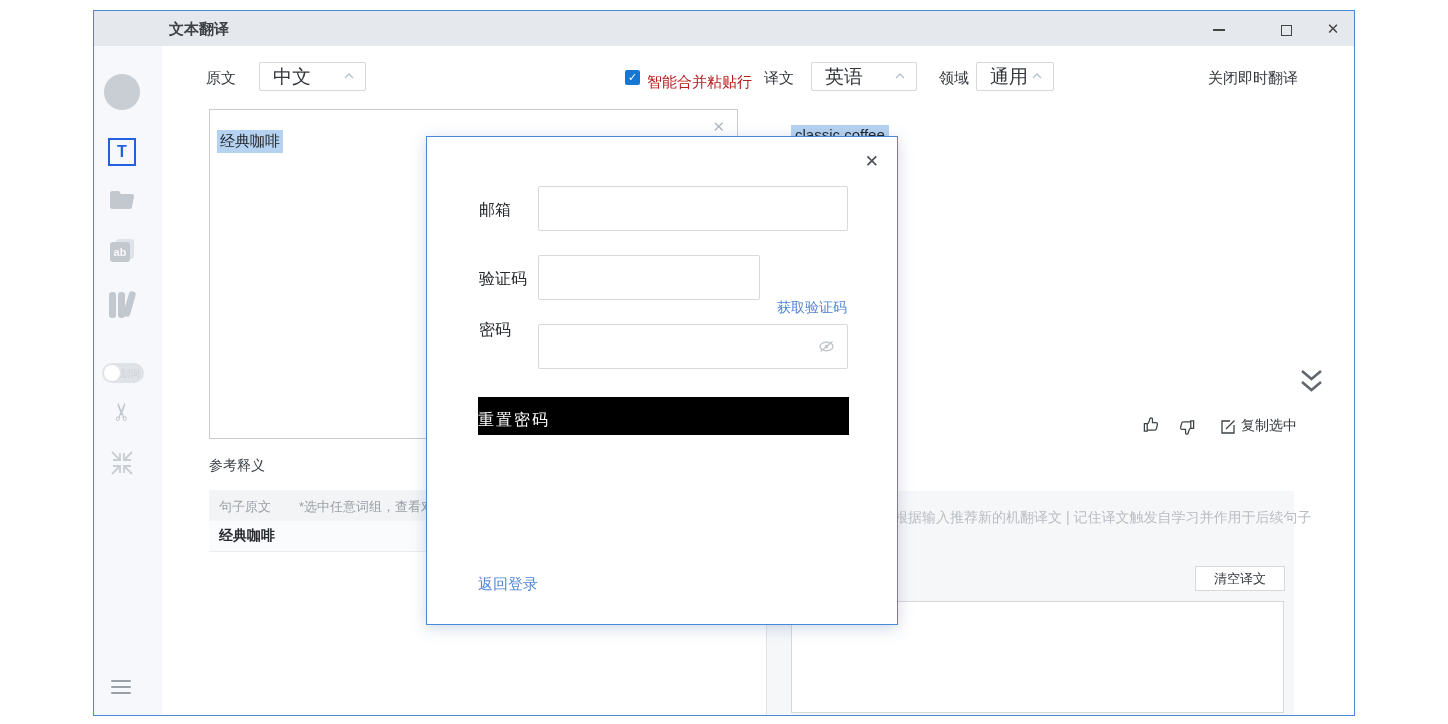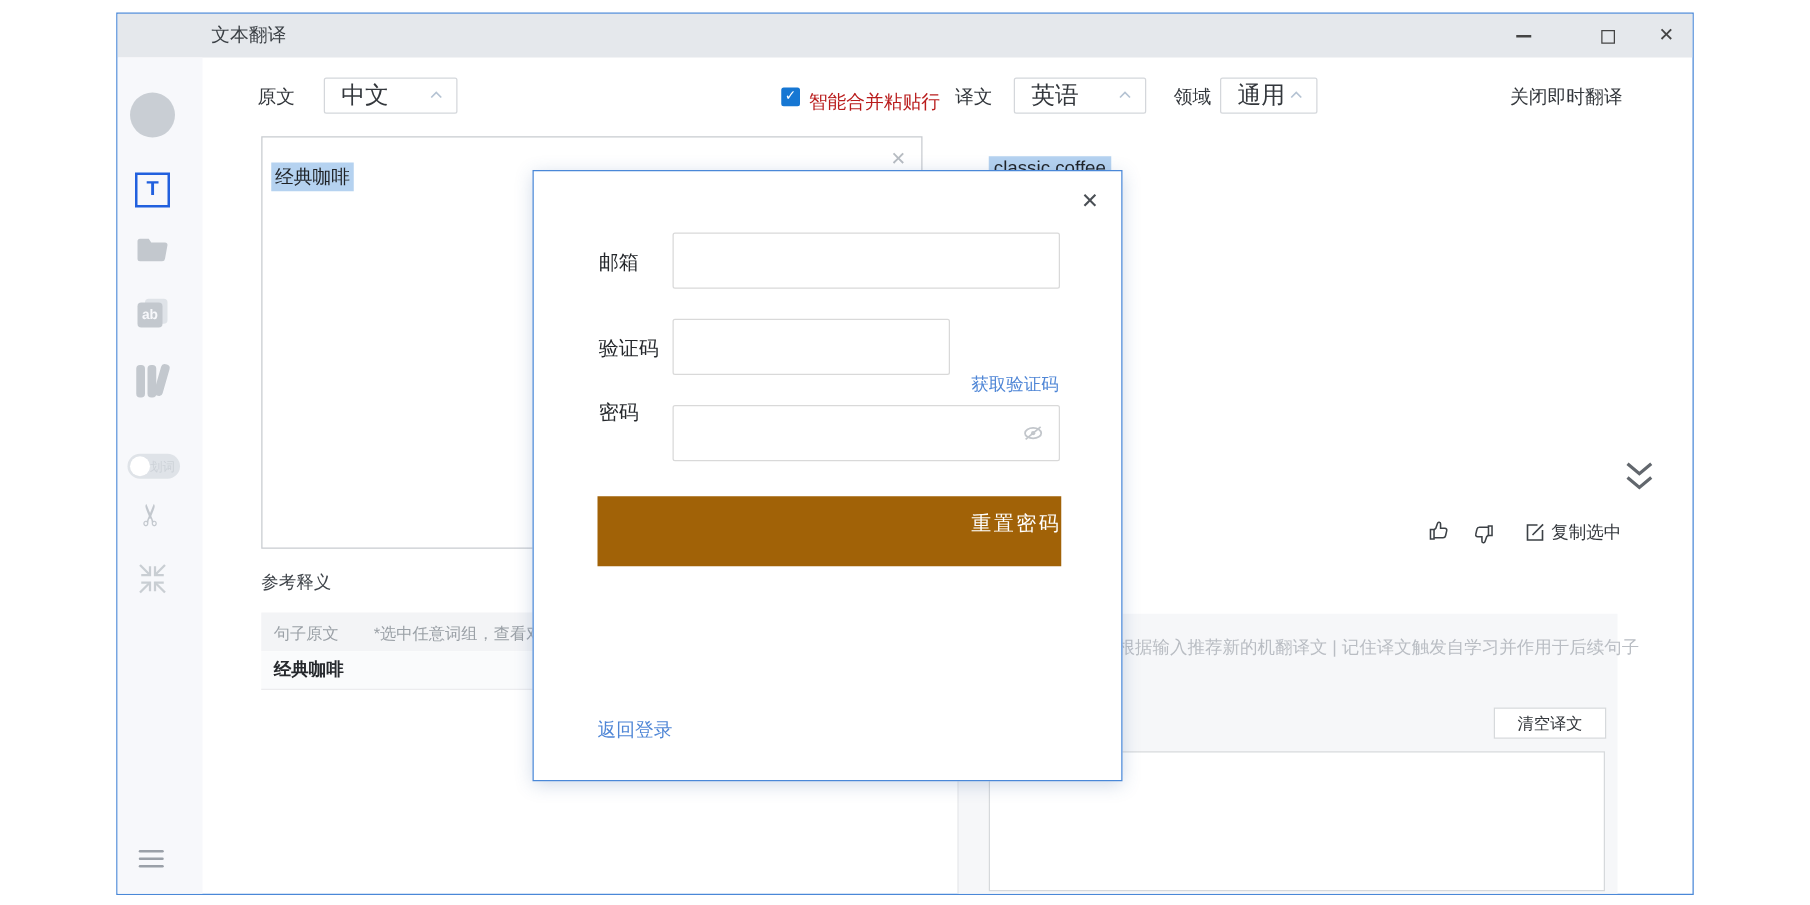--- a/index.html
+++ b/index.html
@@ -1,19 +1,19 @@
 <!DOCTYPE html>
 <html><head>
 <meta charset="utf-8">
 <style>
   * { margin:0; padding:0; box-sizing:border-box; }
   html,body { width:1448px; height:724px; background:#ffffff; font-family:"Liberation Sans","DejaVu Sans",sans-serif; }
   .window { position:absolute; left:93px; top:10px; width:1262px; height:706px; background:#ffffff; border:1px solid #4a88d8; overflow:hidden; }
   .abs { position:absolute; }
-  .titlebar { position:absolute; left:0; top:0; width:100%; height:35px; background:#e5e8ec; }
+  .titlebar { position:absolute; left:0; top:0; width:100%; height:35px; background:#e5e8ec;font-weight:bold; }
   .title { position:absolute; left:75px; top:0; line-height:35px; font-size:15px; color:#3c4146; }
   .winbtn { position:absolute; top:0; width:34px; height:35px; text-align:center; line-height:35px; color:#444; font-size:15px; cursor:default; }
   .maxbox { display:inline-block; width:11px; height:11px; border:1.5px solid #444; vertical-align:middle; }
   .minline { display:inline-block; width:12px; height:0; border-top:2px solid #444; vertical-align:middle; }
   .sidebar { position:absolute; left:0; top:35px; width:68px; height:670px; background:#f7f8fb; }
   .s-item { position:absolute; }
   .avatar { width:36px; height:36px; border-radius:50%; background:#c9ced4; }
   .ticon { width:28px; height:28px; border:2px solid #2160de; position:relative; color:#2160de; font-weight:bold; font-size:16px; text-align:center; line-height:24px; background:#f7f8fb; }
   .gicon { color:#c3c8ce; }
   .toggle-pill { width:42px; height:20px; border-radius:10px; background:#dfe3e8; position:relative; }
@@ -31,21 +31,21 @@
   .refhdr { position:absolute; left:115px; top:479px; width:557px; height:31px; background:#f3f4f6; }
   .refrow { position:absolute; left:115px; top:510px; width:557px; height:31px; background:#fafbfc; border-bottom:1px solid #ececee; }
   .divider { position:absolute; left:672px; top:480px; width:1px; height:225px; background:#e2e4e6; }
   .rpanel { position:absolute; left:673px; top:480px; width:527px; height:225px; background:#f6f7f9; }
   .clearbtn { position:absolute; left:1101px; top:555px; width:90px; height:25px; background:#fff; border:1px solid #d6d9dc; font-size:13px; color:#33373c; text-align:center; line-height:23px; }
   .ta { position:absolute; left:697px; top:590px; width:493px; height:112px; background:#fff; border:1px solid #d6d9dc; }
   .modal { position:absolute; left:332px; top:125px; width:472px; height:489px; background:#ffffff; border:1px solid #4a88d8; box-shadow:0 3px 14px rgba(60,100,160,.25); z-index:10; }
   .m-lbl { position:absolute; font-size:16px; color:#25282c; }
   .m-input { position:absolute; height:45px; border:1px solid #d9d9d9; border-radius:2px; background:#fff; }
   .m-link { position:absolute; font-size:14px; color:#4f86d6; cursor:pointer;margin-top:28px; }
-  .m-submit { position:absolute; left:51px; top:260px; width:371px; height:56px; background:#a16207; color:#ffffff; font-size:16px; text-align:right; line-height:45px; letter-spacing:2px; }
+  .m-submit { position:absolute; left:51px; top:260px; width:371px; height:38px; background:#000000; color:#ffffff; font-size:16px; text-align:left; line-height:45px; letter-spacing:2px; }
   .ftxt { font-size:14px; color:#33373c; }
   svg { display:block; }
 </style>
 </head>
 <body>
 
 <div class="window">
 
   <div class="titlebar">
     <div class="title">文本翻译</div>

